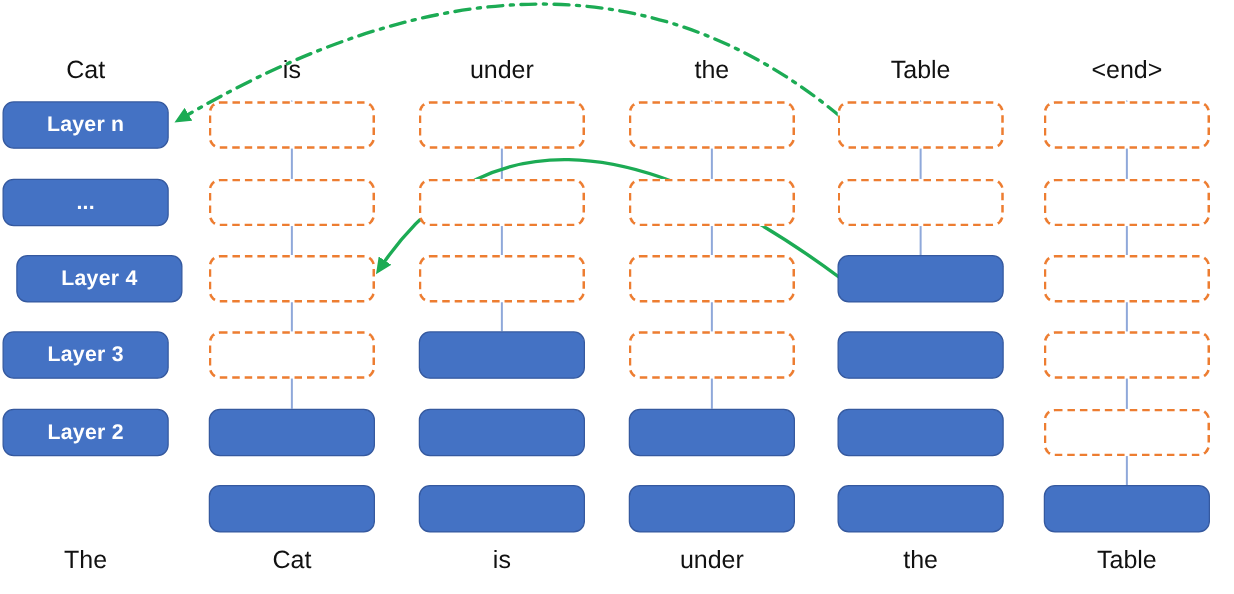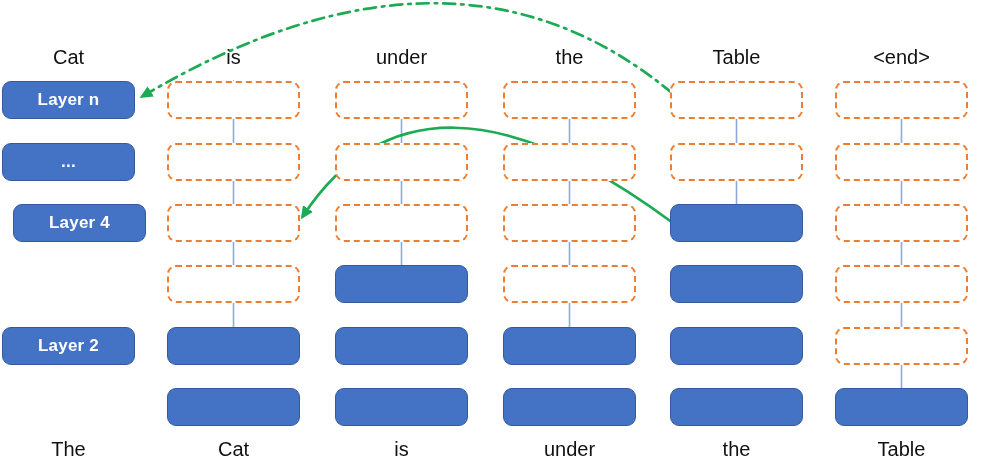--- a/index.html
+++ b/index.html
@@ -48,20 +48,21 @@
       <path d="M 401.5 265 L 401.5 83" class="blue-arrow" marker-end="url(#ah-blue)"></path>
       <path d="M 569.5 327 L 569.5 83" class="blue-arrow" marker-end="url(#ah-blue)"></path>
       <path d="M 736.5 204 L 736.5 83" class="blue-arrow" marker-end="url(#ah-blue)"></path>
       <path d="M 901.5 388 L 901.5 83" class="blue-arrow" marker-end="url(#ah-blue)"></path>
       <path d="M 673 223 Q 422 36 303 216" class="green-arrow solid" marker-end="url(#ah-green)"></path>
       <path d="M 672 93 Q 454 -88 143 96" class="green-arrow dashdot" marker-end="url(#ah-green)"></path>
     </svg>
 <div class="cell filled layerbox" style="left: 2px; top: 81px;">Layer n</div>
     <div class="cell filled layerbox" style="left: 2px; top: 143px;">...</div>
     <div class="cell filled layerbox" style="left: 13px; top: 204px;">Layer 4</div>
+    <div class="cell filled layerbox" style="left: 2px; top: 265px;">Layer 3</div>
     <div class="cell filled layerbox" style="left: 2px; top: 327px;">Layer 2</div>
     <div class="cell dashed" style="left: 167px; top: 81px;"></div>
     <div class="cell dashed" style="left: 167px; top: 143px;"></div>
     <div class="cell dashed" style="left: 167px; top: 204px;"></div>
     <div class="cell dashed" style="left: 167px; top: 265px;"></div>
     <div class="cell filled" style="left: 167px; top: 327px;"></div>
     <div class="cell filled" style="left: 167px; top: 388px;"></div>
     <div class="cell dashed" style="left: 335px; top: 81px;"></div>
     <div class="cell dashed" style="left: 335px; top: 143px;"></div>
     <div class="cell dashed" style="left: 335px; top: 204px;"></div>

